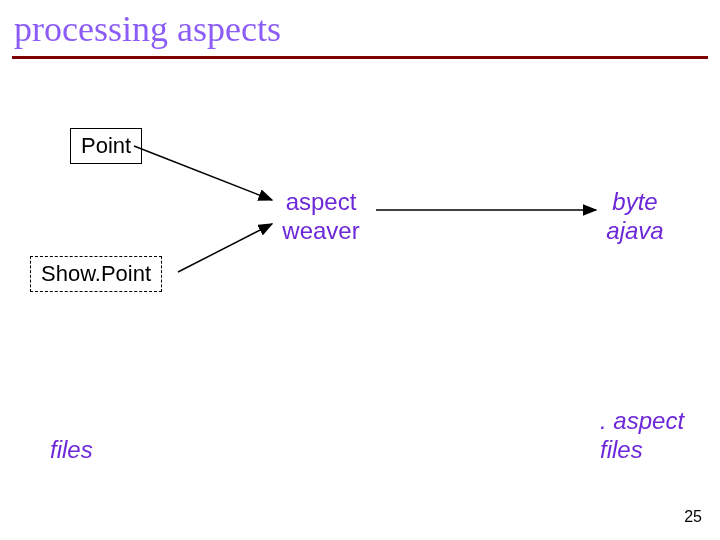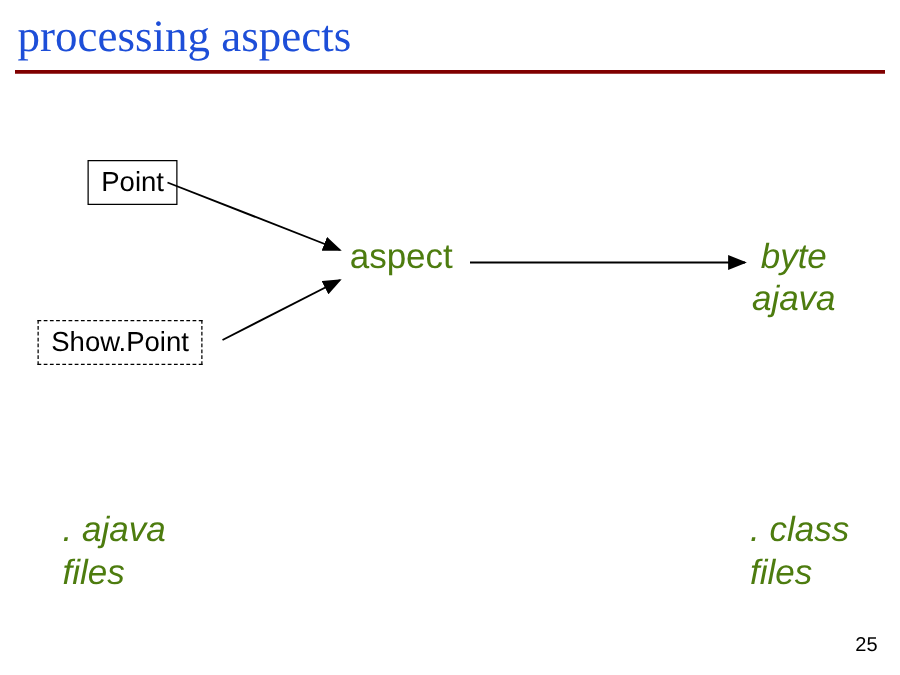--- a/index.html
+++ b/index.html
@@ -10,21 +10,21 @@
     font-family: "Comic Sans MS", "Comic Sans", cursive, sans-serif;
     position: relative;
     overflow: hidden;
   }
   .title {
     position: absolute;
     top: 8px;
     left: 14px;
     font-size: 36px;
     font-family: Georgia, "Times New Roman", serif;
-    color: #1d4ed8;
+    color: #8b5cf6;
   }
   .underline {
     position: absolute;
     top: 56px;
     left: 12px;
     width: 696px;
     height: 3px;
     background: #800000;
   }
   .box {
@@ -33,22 +33,22 @@
     padding: 4px 10px;
     font-size: 22px;
     color: #000;
     background: #fff;
   }
   .box.dashed {
     border-style: dashed;
   }
   .label {
     position: absolute;
-    font-size: 28px;
-    color: #4d7c0f;
+    font-size: 24px;
+    color: #6d28d9;
     text-align: center;
     line-height: 1.2;
   }
   .label.italic {
     font-style: italic;
   }
   .pagenum {
     position: absolute;
     right: 18px;
     bottom: 14px;
@@ -67,34 +67,35 @@
 
 <div class="title">processing aspects</div>
 <div class="underline"></div>
 
 <div class="box" style="top:128px; left:70px;">Point</div>
 
 <div class="box dashed" style="top:256px; left:30px;">Show.Point</div>
 
 <div class="label" style="top:188px; left:276px; width:90px;">
   <span>aspect</span><br>
+  <span>weaver</span>
 </div>
 
 <div class="label" style="top:188px; left:600px; width:70px;font-style:italic;">
   <span>byte</span><br>
   <span>ajava</span>
 </div>
 
 <div class="label italic" style="top:407px; left:50px; width:90px; text-align:left;">
-  <span>. ajava</span><br>
+  <br>
   <span>files</span>
 </div>
 
 <div class="label italic" style="top:407px; left:600px; width:90px; text-align:left;">
-  <span>. class</span><br>
+  <span>. aspect</span><br>
   <span>files</span>
 </div>
 
 <svg class="arrows" width="720" height="540">
   <defs>
     <marker id="arrowhead" markerWidth="10" markerHeight="8" refX="9" refY="4" orient="auto">
       <polygon points="0 0, 10 4, 0 8" fill="#000"></polygon>
     </marker>
   </defs>
   <line x1="134" y1="146" x2="272" y2="200" stroke="#000" stroke-width="1.5" marker-end="url(#arrowhead)"></line>

